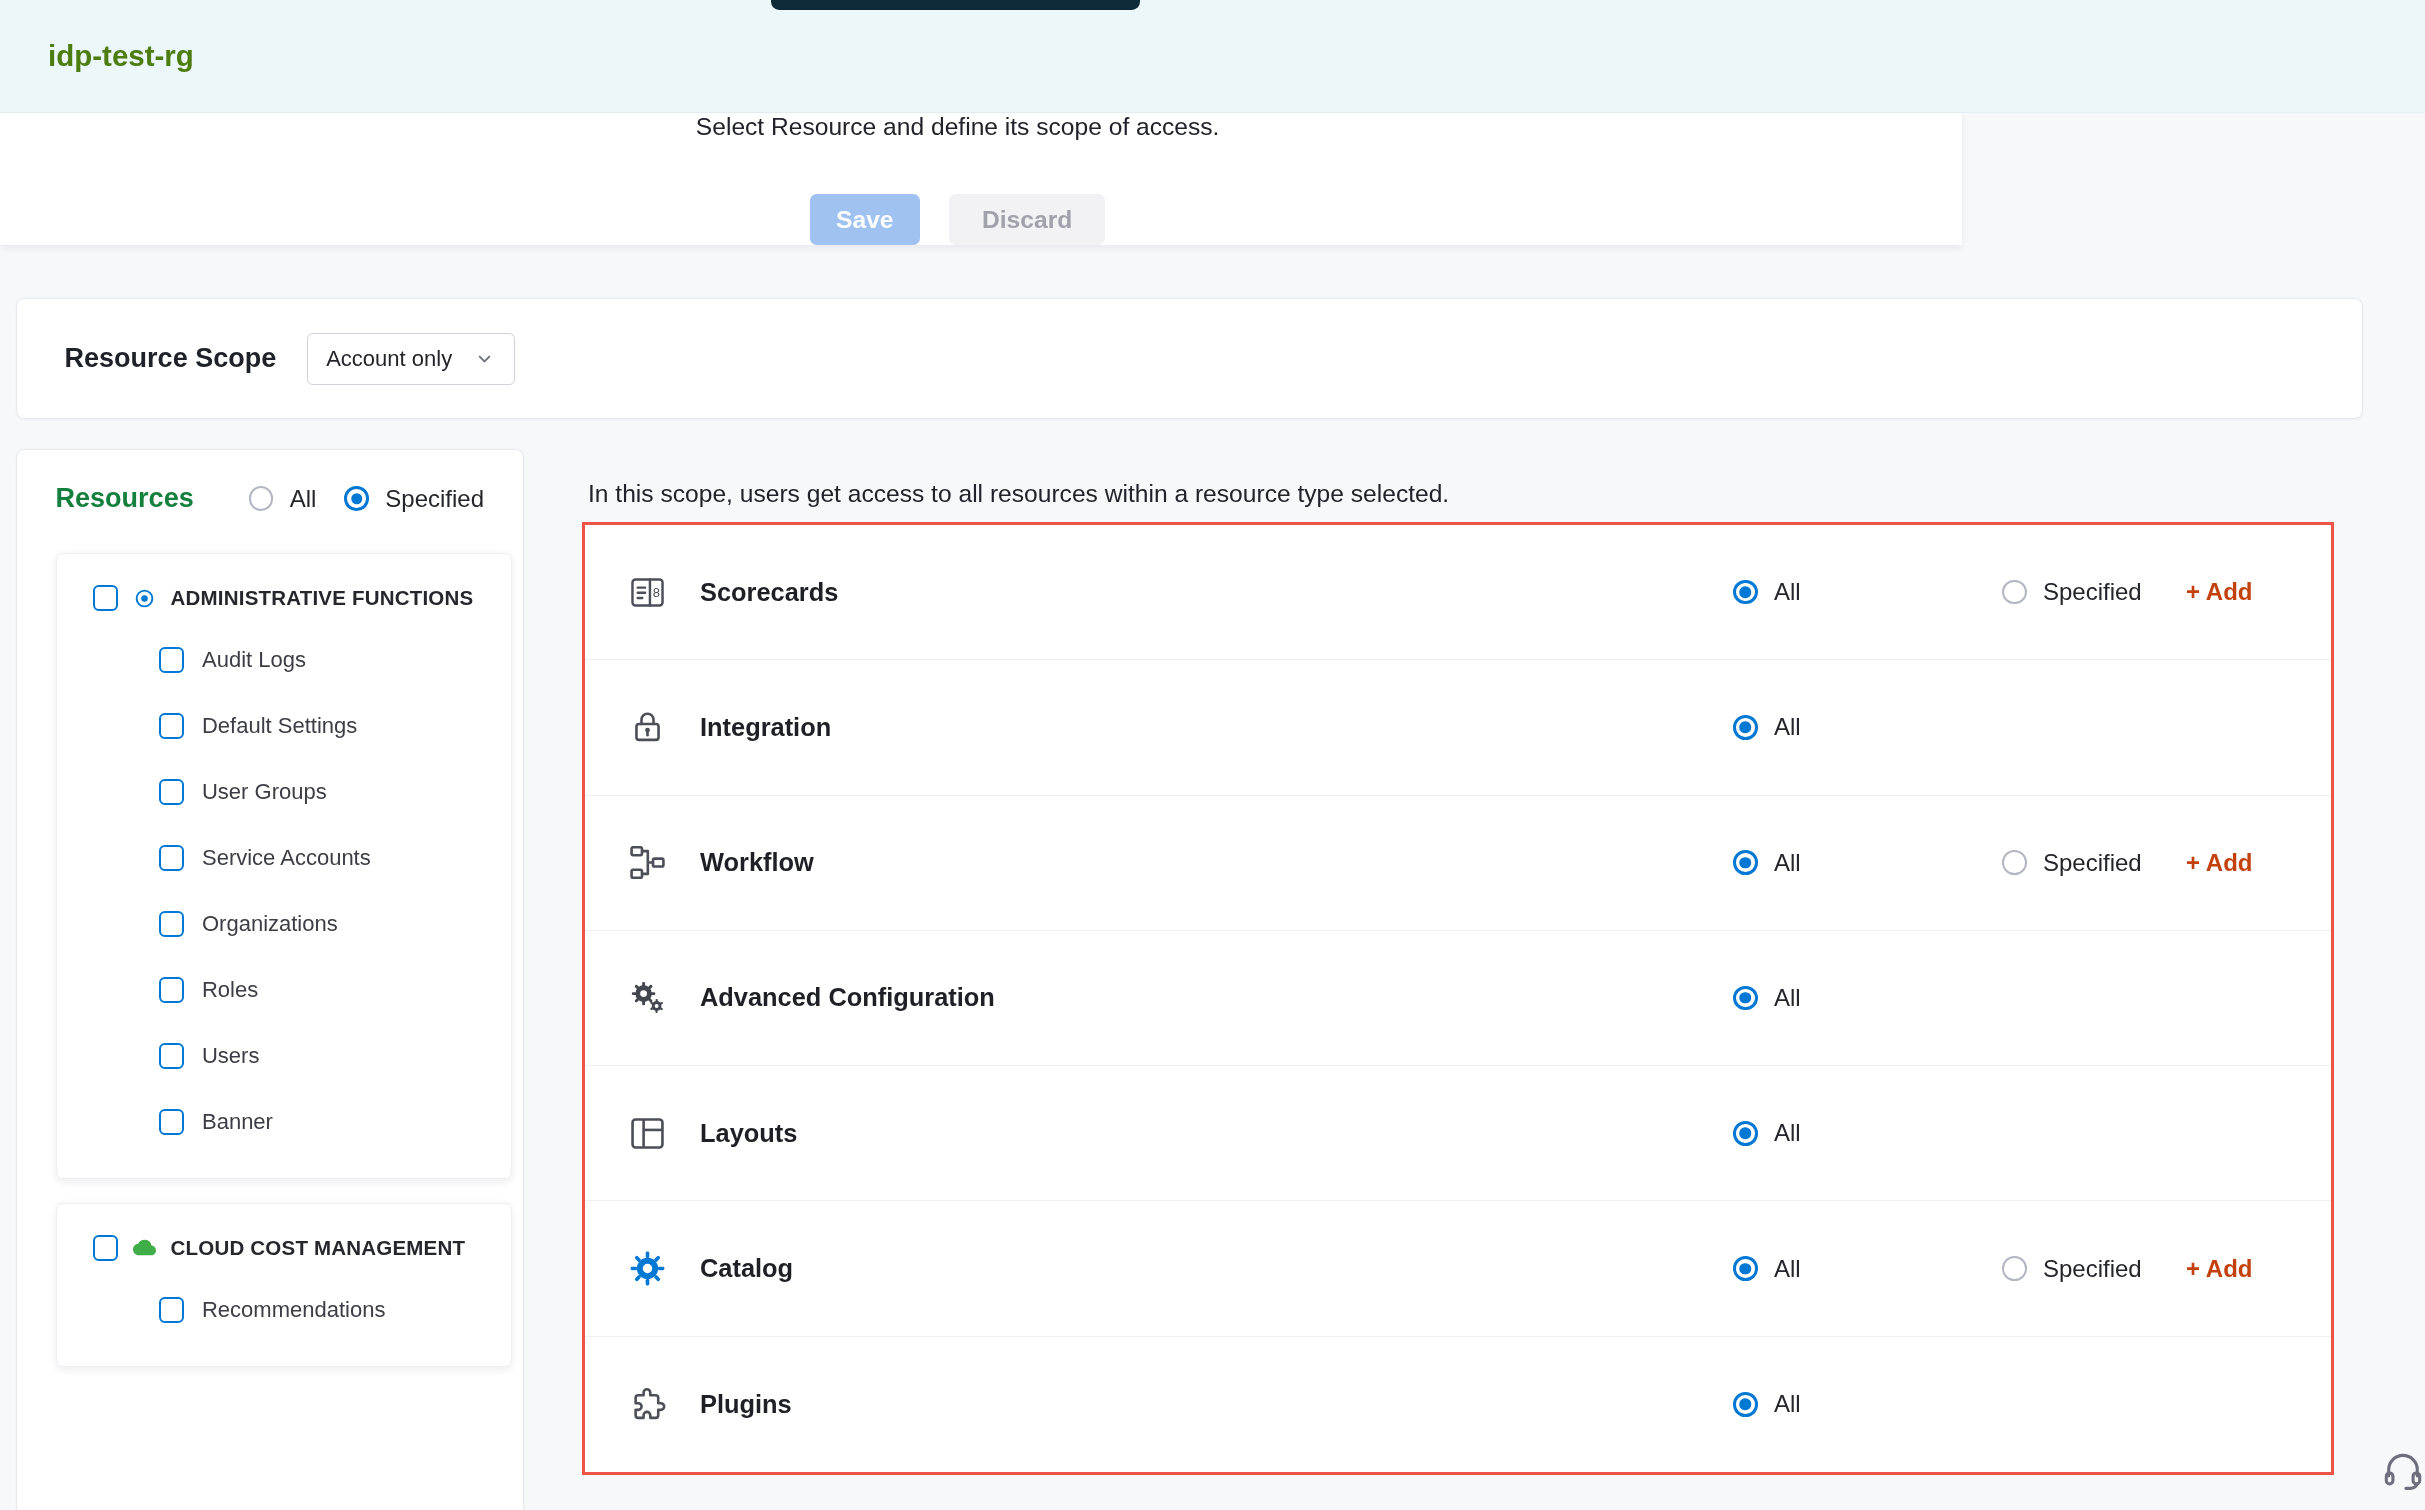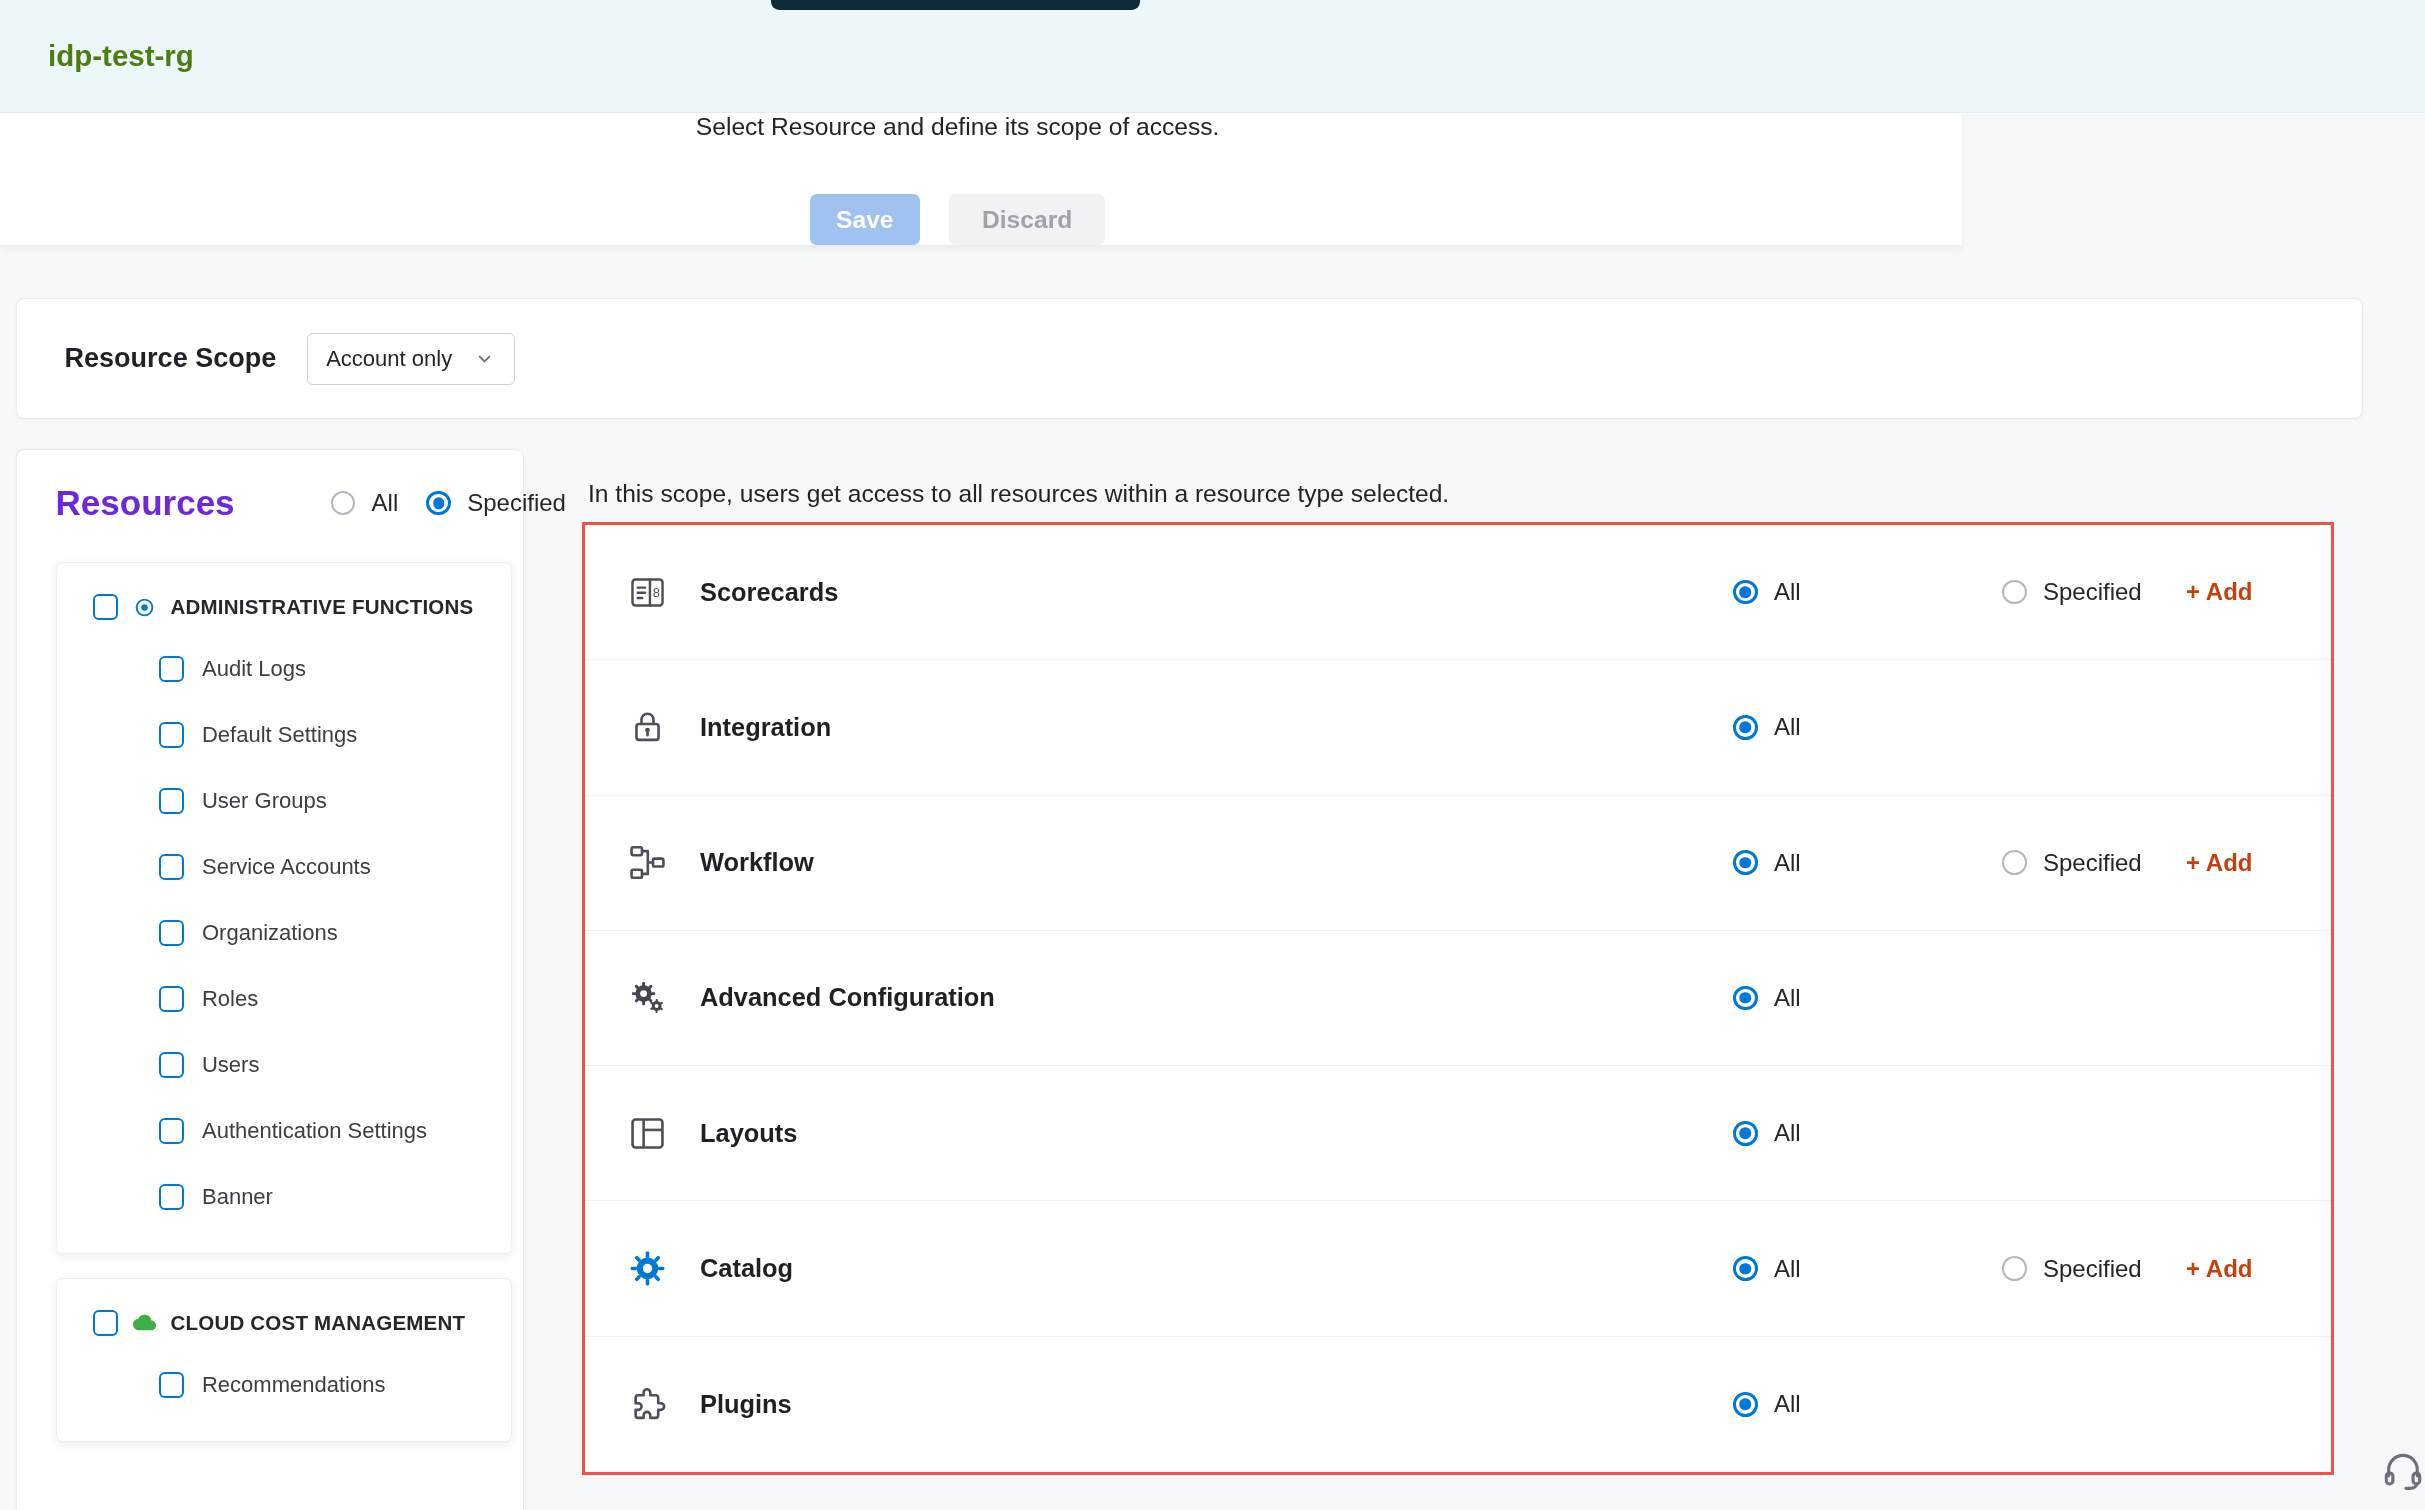--- a/index.html
+++ b/index.html
@@ -59,21 +59,21 @@
   }
   .dropdown .icon { width:23px; height:23px; display:inline-flex; }
 
   
   .resources-panel {
     position:absolute; left:15.6px; top:449px; width:508px; height:1279px;
     background:#fff; border:0.8px solid #e8e9ef; border-radius:8.2px;
     box-shadow:0 0.8px 2.5px rgba(30,35,45,.04);
   }
   .panel-header { display:flex; align-items:center; padding:33px 0 19.7px 39px; }
-  .panel-title { font-size:35px; font-weight:700; color:#6d28d9; margin-right:96px; }
+  .panel-title { font-size:27px; font-weight:700; color:#15803d; margin-right:55px; }
   .panel-header .radio-group + .radio-group { margin-left:28px; }
 
   .radio-group { display:inline-flex; align-items:center; gap:16.4px; cursor:pointer; }
   .radio {
     width:24.6px; height:24.6px; border-radius:50%; background:#fff;
     border:2.5px solid #b4b6c4; position:relative; flex:none;
   }
   .radio.selected { border:3.3px solid #0278d5; }
   .radio.selected::after {
     content:""; position:absolute; left:50%; top:50%;
@@ -194,24 +194,20 @@
           <span class="checkbox"></span>
           <span class="item-label">Organizations</span>
         </div>
         <div class="group-item">
           <span class="checkbox"></span>
           <span class="item-label">Roles</span>
         </div>
         <div class="group-item">
           <span class="checkbox"></span>
           <span class="item-label">Users</span>
-        </div>
-        <div class="group-item">
-          <span class="checkbox"></span>
-          <span class="item-label">Authentication Settings</span>
         </div>
         <div class="group-item">
           <span class="checkbox"></span>
           <span class="item-label">Banner</span>
         </div>
       </div>
       <div class="group-card">
         <div class="group-header">
           <span class="checkbox"></span>
           <span class="icon group-icon">

